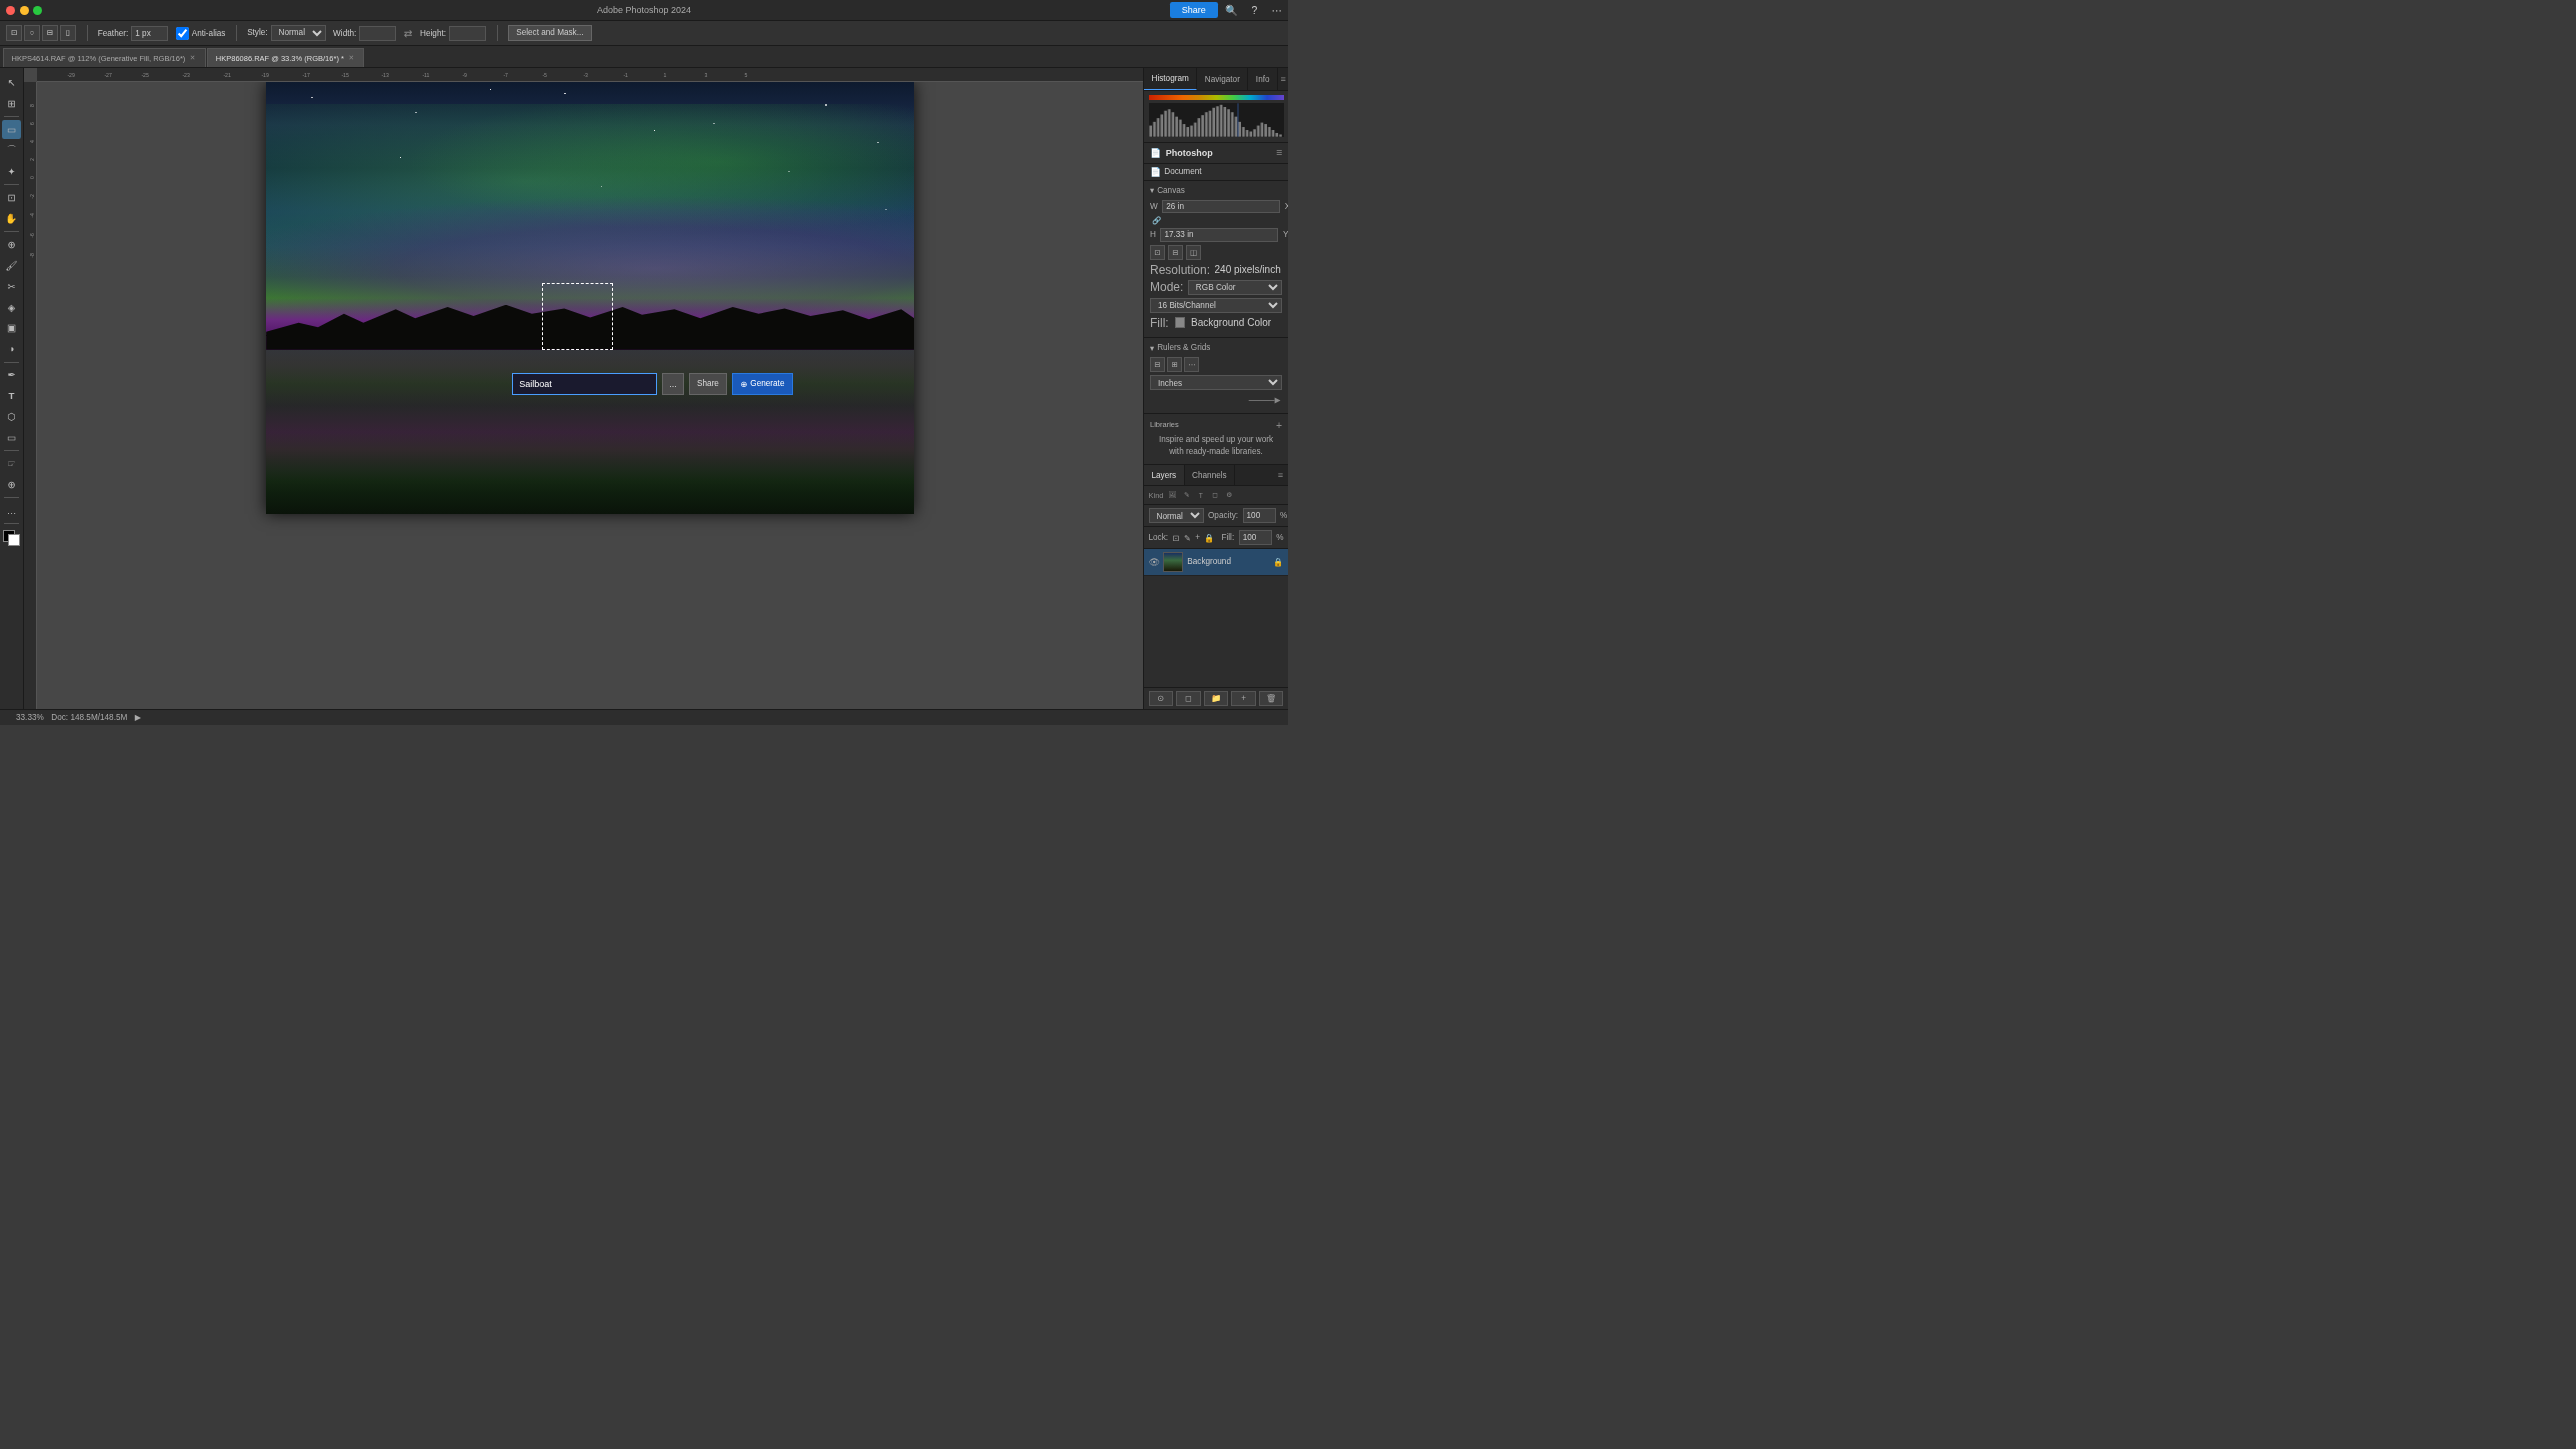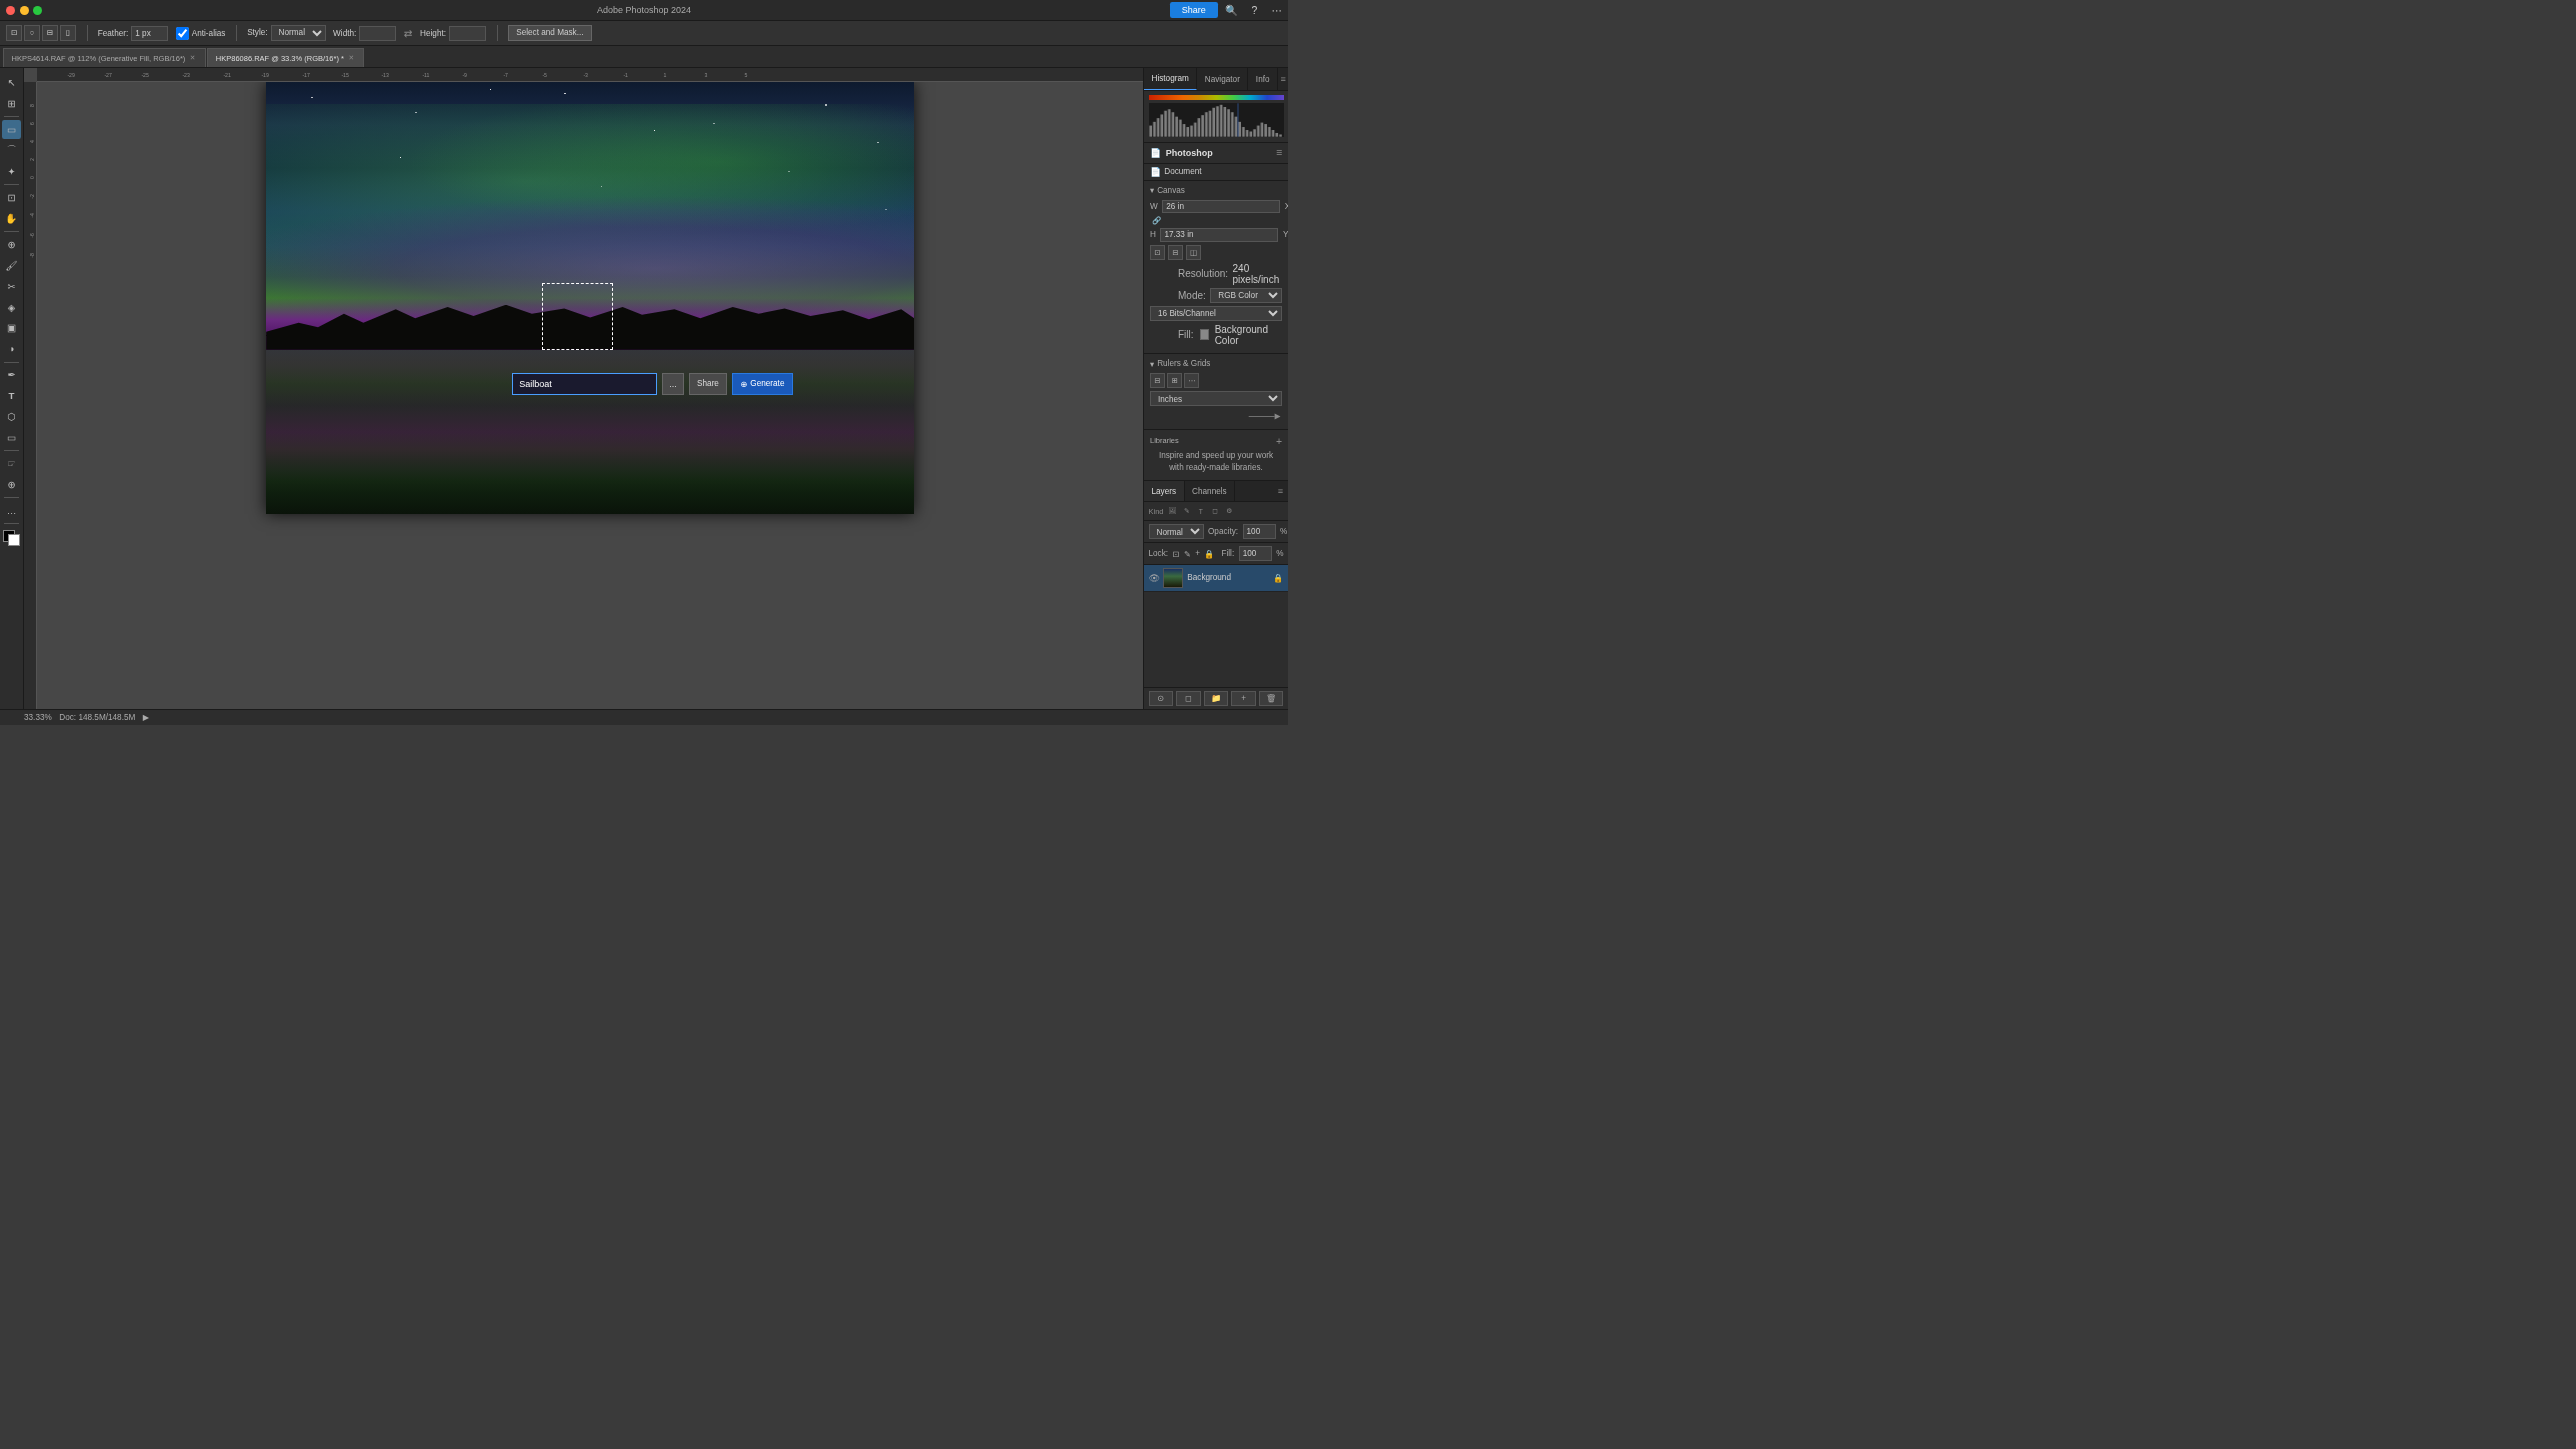--- a/index.html
+++ b/index.html
@@ -472,23 +472,22 @@
     .size-icon-btn {
       width: 15px; height: 15px;
       background: #3d3d3d;
       border: 0.7px solid #555;
       display: flex; align-items: center; justify-content: center;
       cursor: pointer;
       font-size: 7.5px;
       color: #aaa;
     }
     .prop-text-label {
-      font-size: 10px;
-      color: #aaa;
-      margin-left: 28px;
+      font-size: 12px;
+      color: #aaa;
     }
     .prop-value-text {
       font-size: 10px;
       color: #ccc;
     }
 
     
     #libraries-section {
       border-bottom: 0.7px solid #1a1a1a;
       padding: 6px;
@@ -666,21 +665,21 @@
       display: flex; align-items: center; justify-content: center;
     }
 
     
     #status-bar {
       height: 16.4px;
       background: #2d2d2d;
       border-top: 0.7px solid #1a1a1a;
       display: flex;
       align-items: center;
-      padding: 0 24px;
+      padding: 0 16px;
       gap: 7.5px;
       font-size: 8.2px;
       color: #aaa;
     }
 
     
     #timeline {
       height: 67px;
       background: #2d2d2d;
       border-top: 1.5px solid #1a1a1a;

